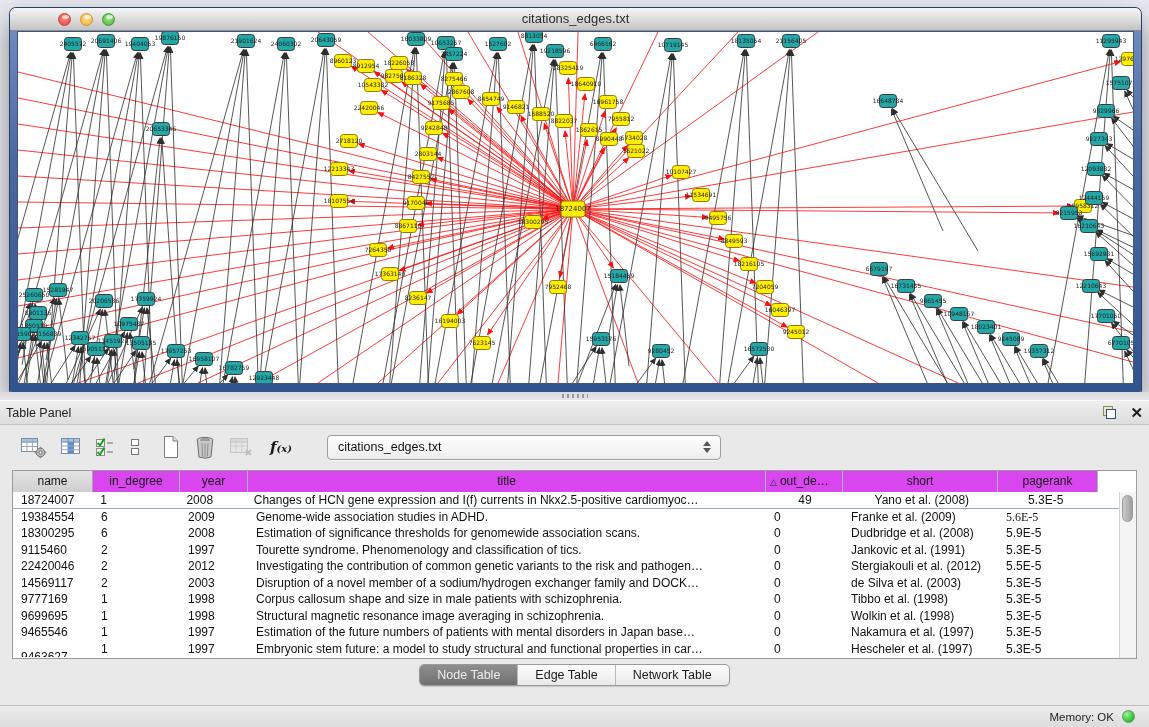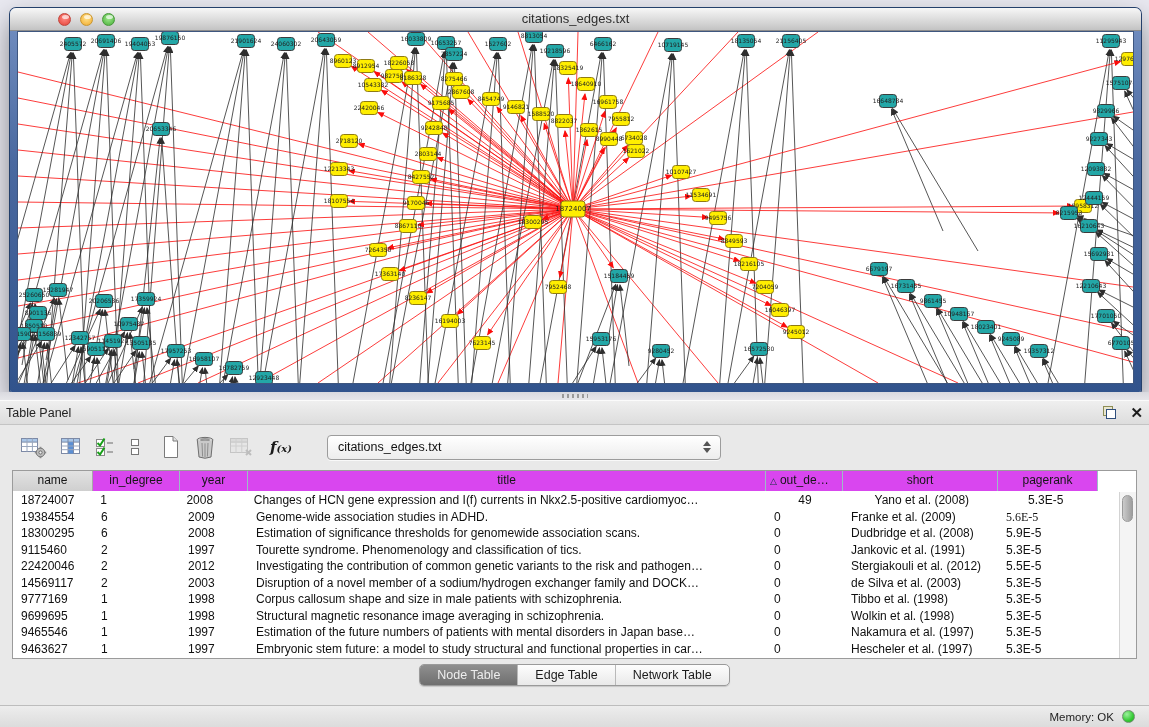--- a/index.html
+++ b/index.html
@@ -66,21 +66,21 @@
   }
   .combo-text{flex:1;font-size:12.5px;color:#111;padding-left:10px;white-space:nowrap;overflow:hidden;}
   .combo-arrows{width:18px;display:flex;flex-direction:column;align-items:center;gap:2px;padding-right:4px;}
   .arr-up{width:0;height:0;border-left:4px solid transparent;border-right:4px solid transparent;border-bottom:5px solid #555;}
   .arr-down{width:0;height:0;border-left:4px solid transparent;border-right:4px solid transparent;border-top:5px solid #555;}
   
   .table-frame{
     position:relative;margin:3px 12px 0 12px;height:187px;
     border:1px solid #9b9b9b;background:#fff;overflow:hidden;
   }
-  .thead{display:flex;height:19px;box-sizing:border-box;border-bottom:1px solid #8fb3bf;align-items:center;}
+  .thead{display:flex;height:38px;box-sizing:border-box;border-bottom:1px solid #8fb3bf;}
   .th{
     box-sizing:border-box;height:21px;line-height:20px;font-size:12px;color:#161616;
     text-align:center;background:#d946ef;border-right:1px solid #9dbcc6;
     white-space:nowrap;overflow:hidden;cursor:pointer;
   }
   .th.gray{background:linear-gradient(180deg,#e3e3e3,#cfcfcf);border-right:1px solid #a8a8a8;}
   .th.sorted{text-align:left;padding-left:4px;}
   .th .sort-tri{font-size:9px;color:#10323c;margin-right:3px;}
   .th.filler{background:#fff;border-right:none;cursor:default;}
   .tbody{position:absolute;left:0;right:17px;top:21px;bottom:0;overflow:hidden;}
@@ -790,21 +790,21 @@
         <div class="tr">
           <div class="td" style="width: 80px;">9465546</div>
           <div class="td" style="width: 87px;">1</div>
           <div class="td" style="width: 68px;">1997</div>
           <div class="td" style="width: 518px;">Estimation of the future numbers of patients with mental disorders in Japan base…</div>
           <div class="td" style="width: 77px;">0</div>
           <div class="td" style="width: 155px;">Nakamura et al. (1997)</div>
           <div class="td" style="width: 100px;">5.3E-5</div>
         </div>
         <div class="tr">
-          <div class="td" style="width: 80px;">9463627</div>
+          <div class="td" style="width: 80px; margin-top: 8px;">9463627</div>
           <div class="td" style="width: 87px;">1</div>
           <div class="td" style="width: 68px;">1997</div>
           <div class="td" style="width: 518px;">Embryonic stem future: a model to study structural and functional properties in car…</div>
           <div class="td" style="width: 77px;">0</div>
           <div class="td" style="width: 155px;">Hescheler et al. (1997)</div>
           <div class="td" style="width: 100px;">5.3E-5</div>
         </div>
       </div>
     <div class="vscroll">
       <div class="vthumb"></div>

